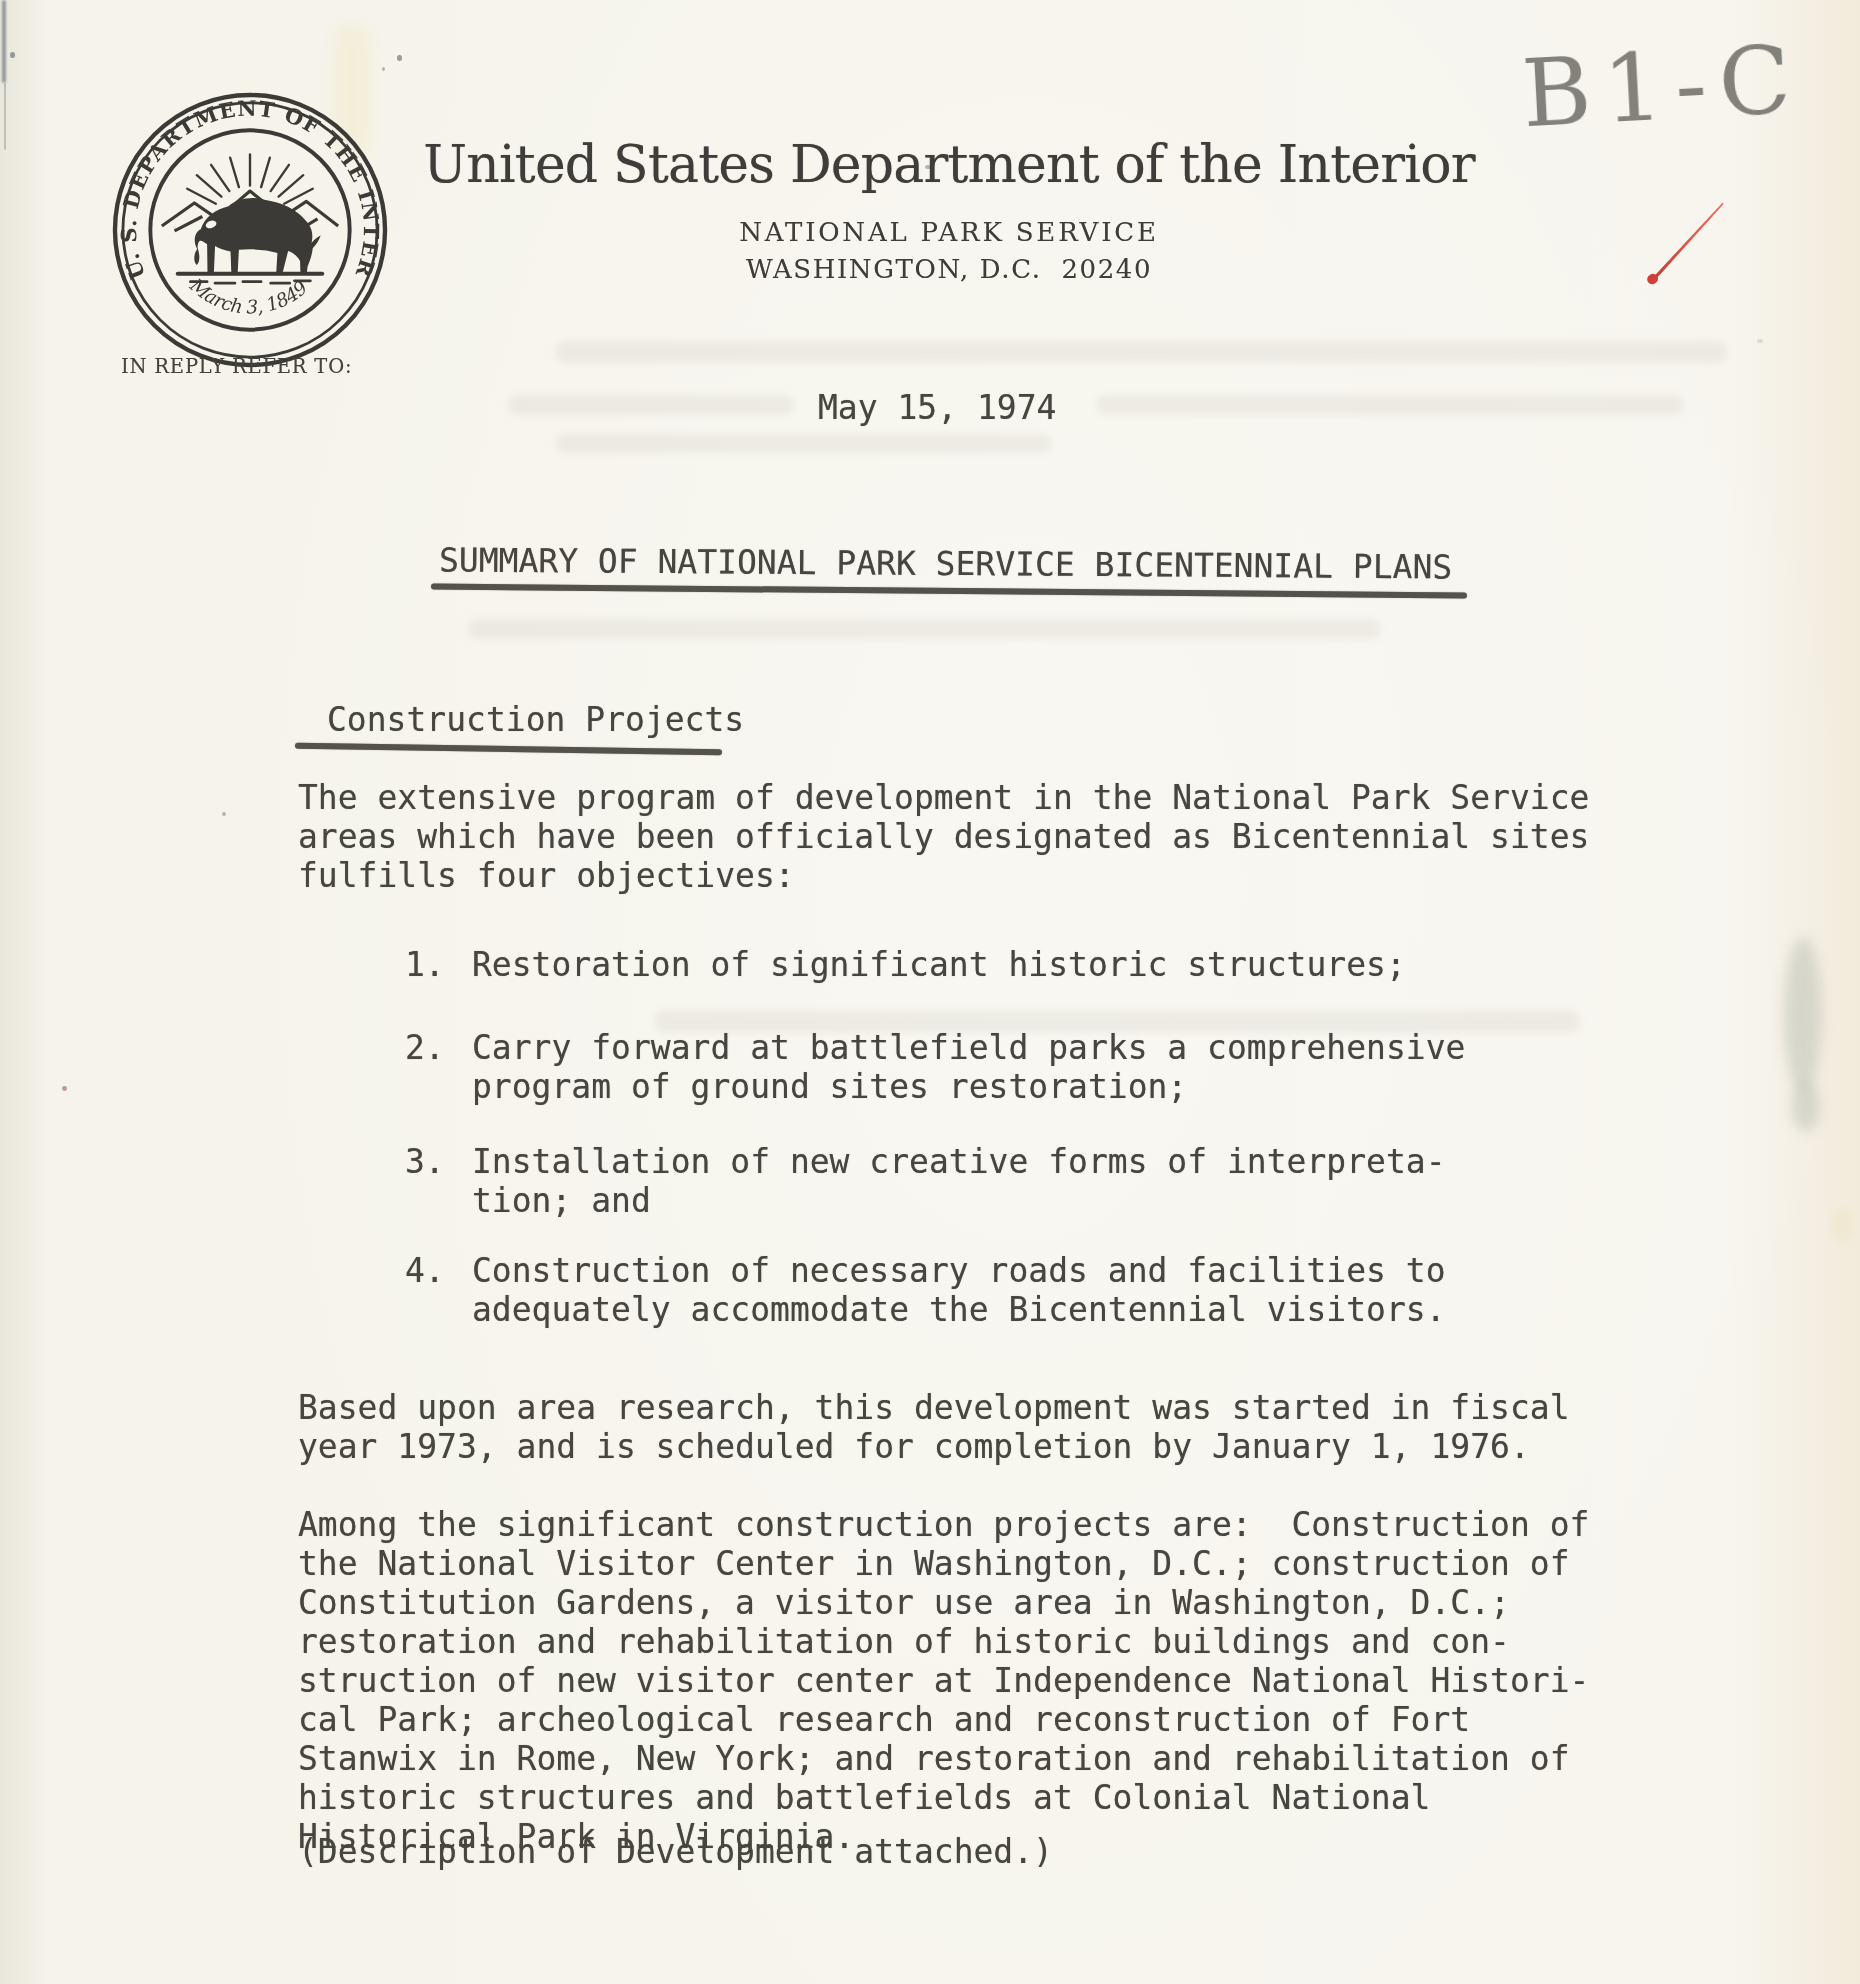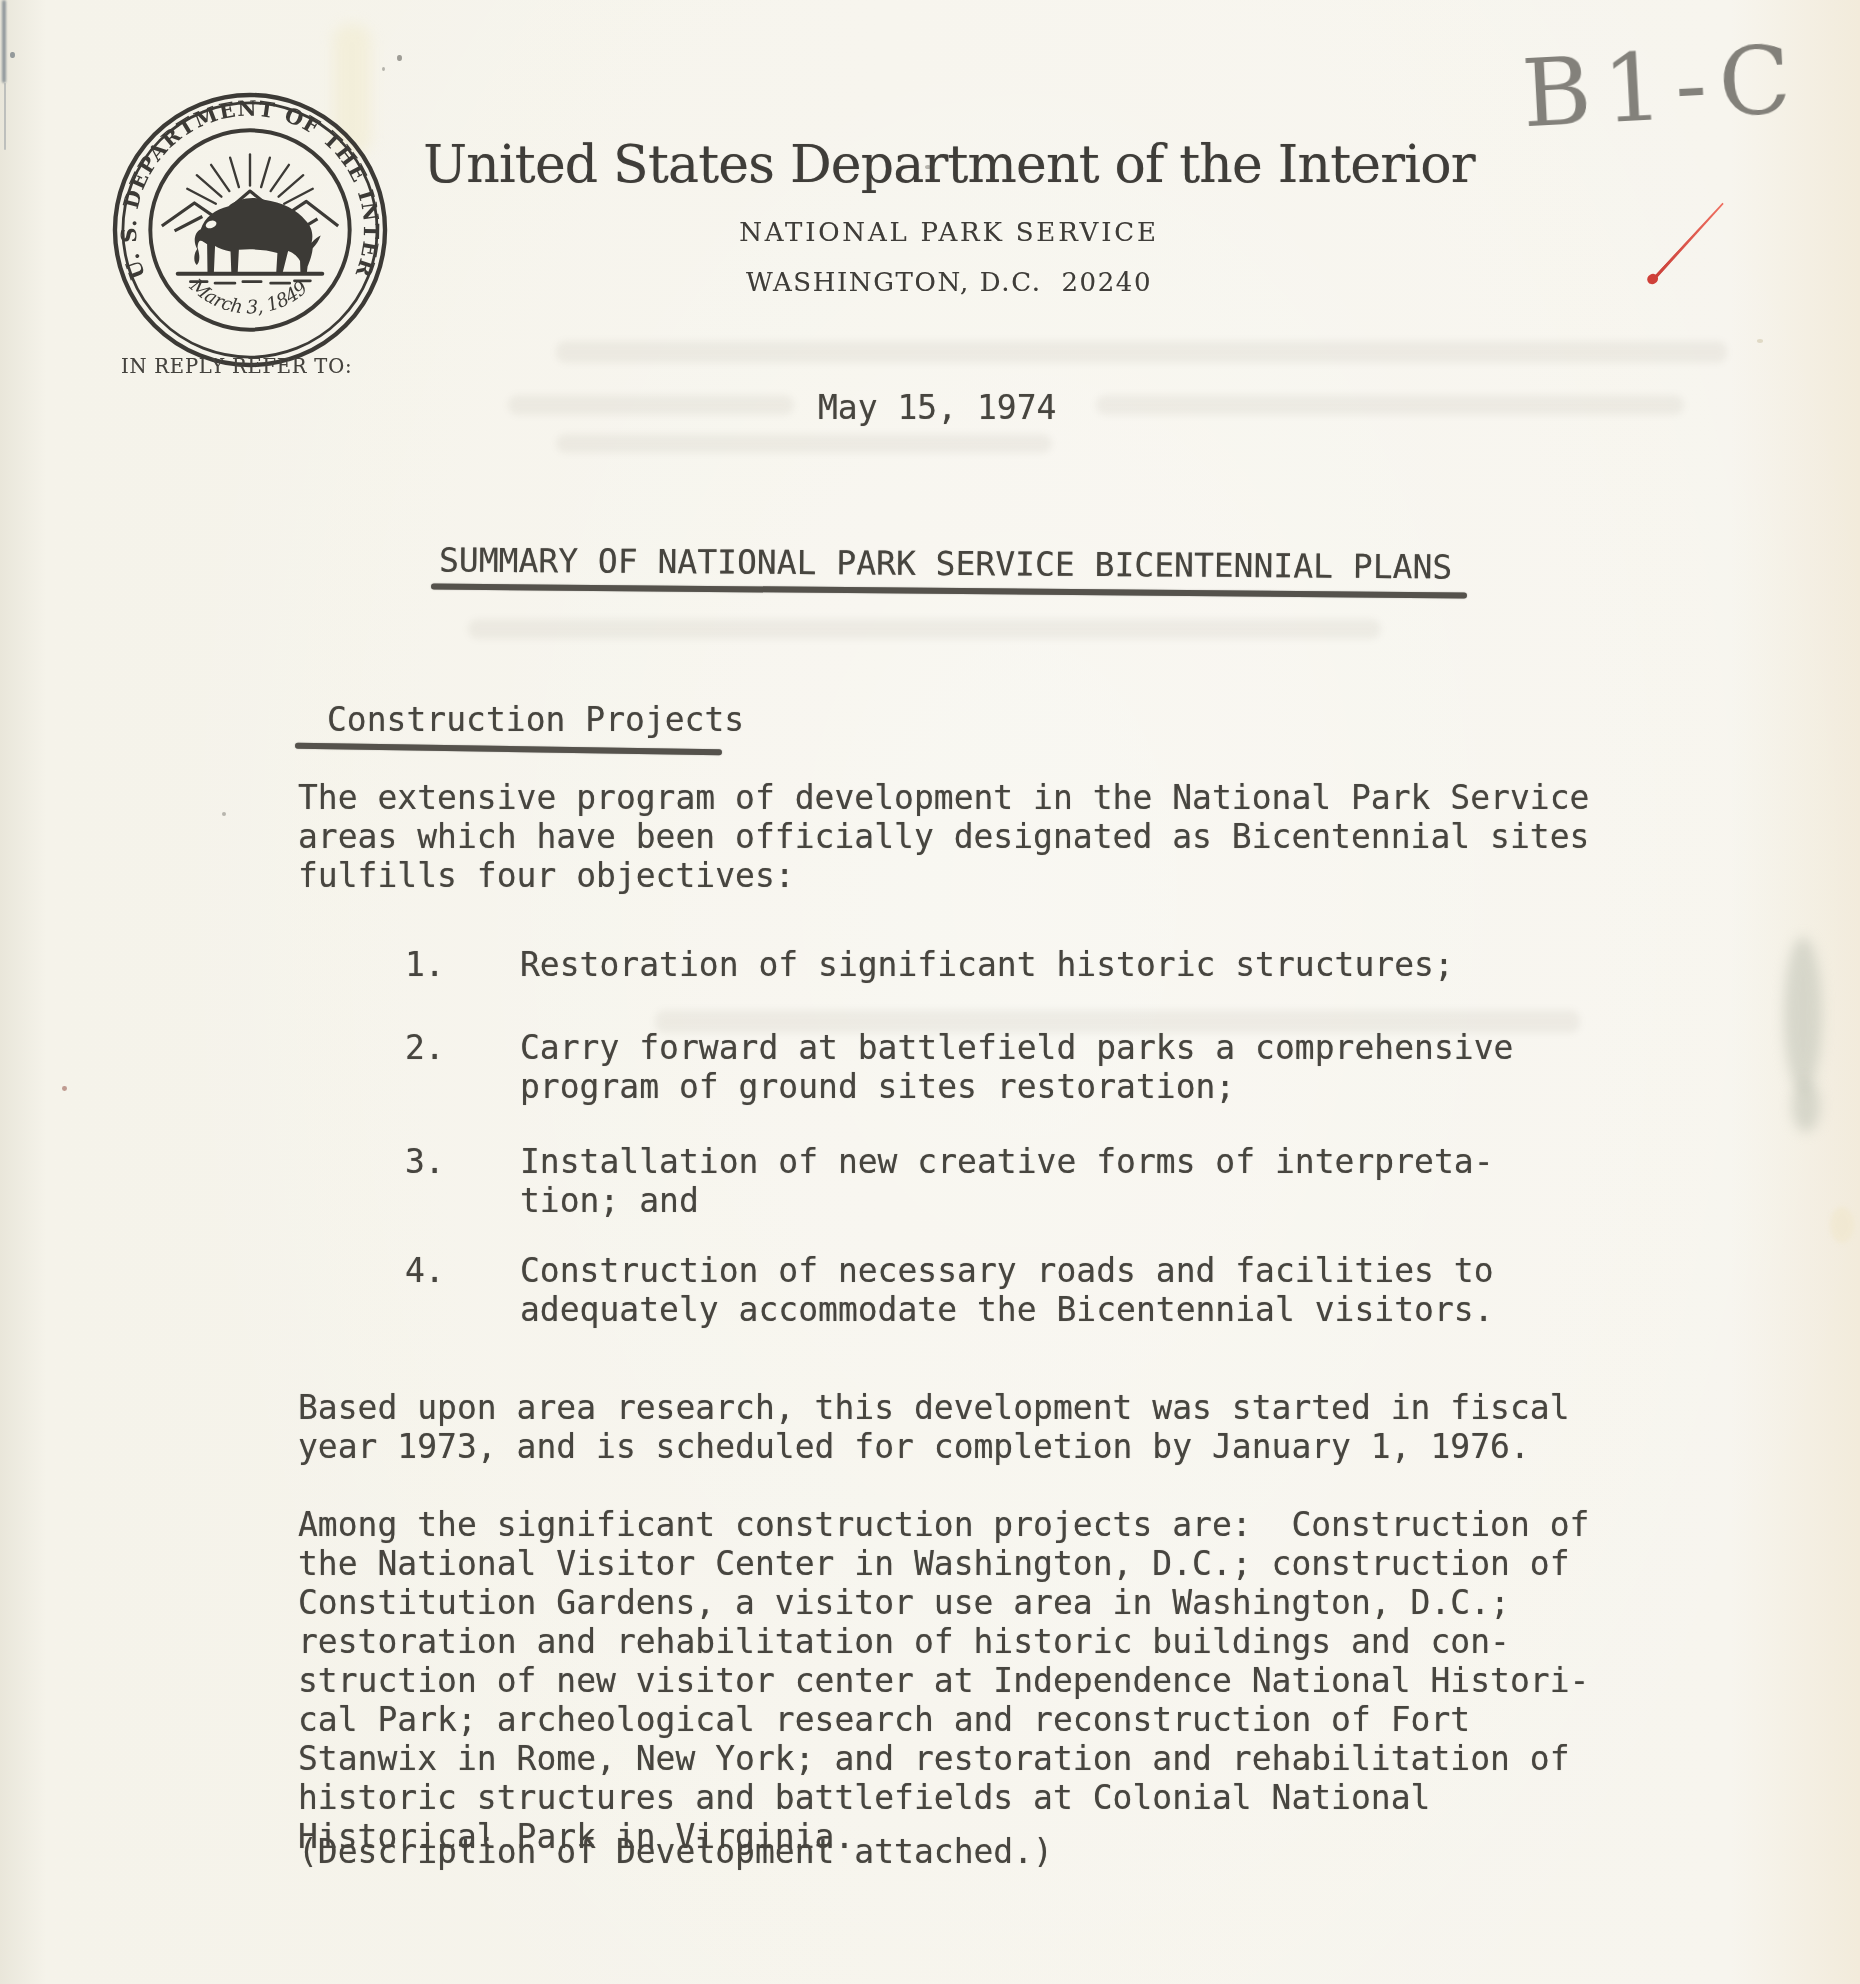--- a/index.html
+++ b/index.html
@@ -12,29 +12,29 @@
     font-family:"DejaVu Sans Mono",monospace;
   }
   
   .tw{
     position:absolute;font-family:"DejaVu Sans Mono",monospace;
     font-size:33px;line-height:39px;color:#47453f;white-space:pre-wrap;
     text-shadow:0 0 0.8px rgba(70,68,63,.5);
   }
   .obj{position:absolute;left:405px;display:flex;}
   .obj .num{width:67px;flex:none;}
-  .obj .otxt{white-space:pre-wrap;margin-left:48px;}
+  .obj .otxt{white-space:pre-wrap;}
   .rule{position:absolute;background:#55524c;height:5.6px;border-radius:3.2px;
     box-shadow:0 0 1.2px rgba(70,68,63,.55);}
   
   .hdr{position:absolute;left:413px;top:134px;width:1072px;text-align:center;
     color:#3f3d39;font-family:"DejaVu Serif",serif;}
   .hdr-title{font-size:52px;letter-spacing:-0.8px;text-shadow:0 0 0.8px rgba(60,58,54,.45);}
   .hdr-sub{font-size:26px;letter-spacing:2.8px;margin-top:23px;text-shadow:0 0 0.4px rgba(60,58,54,.4);}
-  .hdr-sub2{font-size:26px;letter-spacing:1.6px;margin-top:20px;white-space:pre-wrap;text-shadow:0 0 0.4px rgba(60,58,54,.4);}
+  .hdr-sub2{font-size:26px;letter-spacing:1.6px;margin-top:7px;white-space:pre-wrap;text-shadow:0 0 0.4px rgba(60,58,54,.4);}
   .reply{position:absolute;left:121px;top:355px;font-family:"DejaVu Serif",serif;
     font-size:19.5px;letter-spacing:0.8px;color:#45433e;text-shadow:0 0 0.4px rgba(60,58,54,.4);}
   .hand{position:absolute;left:1522px;top:32px;font-family:"DejaVu Serif",serif;
     font-size:94px;color:#6f6d67;letter-spacing:12px;transform:rotate(-3deg);
     opacity:.85;filter:blur(0.4px);}
   
   .red-slash{position:absolute;left:1653px;top:278px;width:104px;height:3.6px;
     transform:rotate(-47.5deg);transform-origin:left center;
     background:linear-gradient(to right,#c93f38,#ef6f60);
     clip-path:polygon(0 0,100% 28%,100% 72%,0 100%);}

